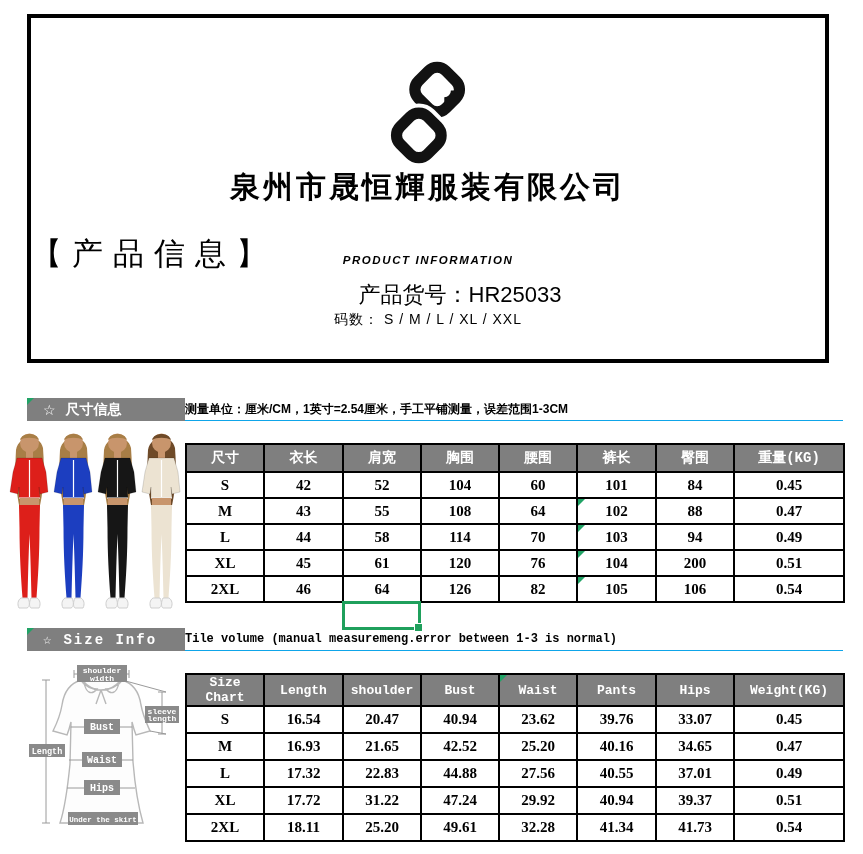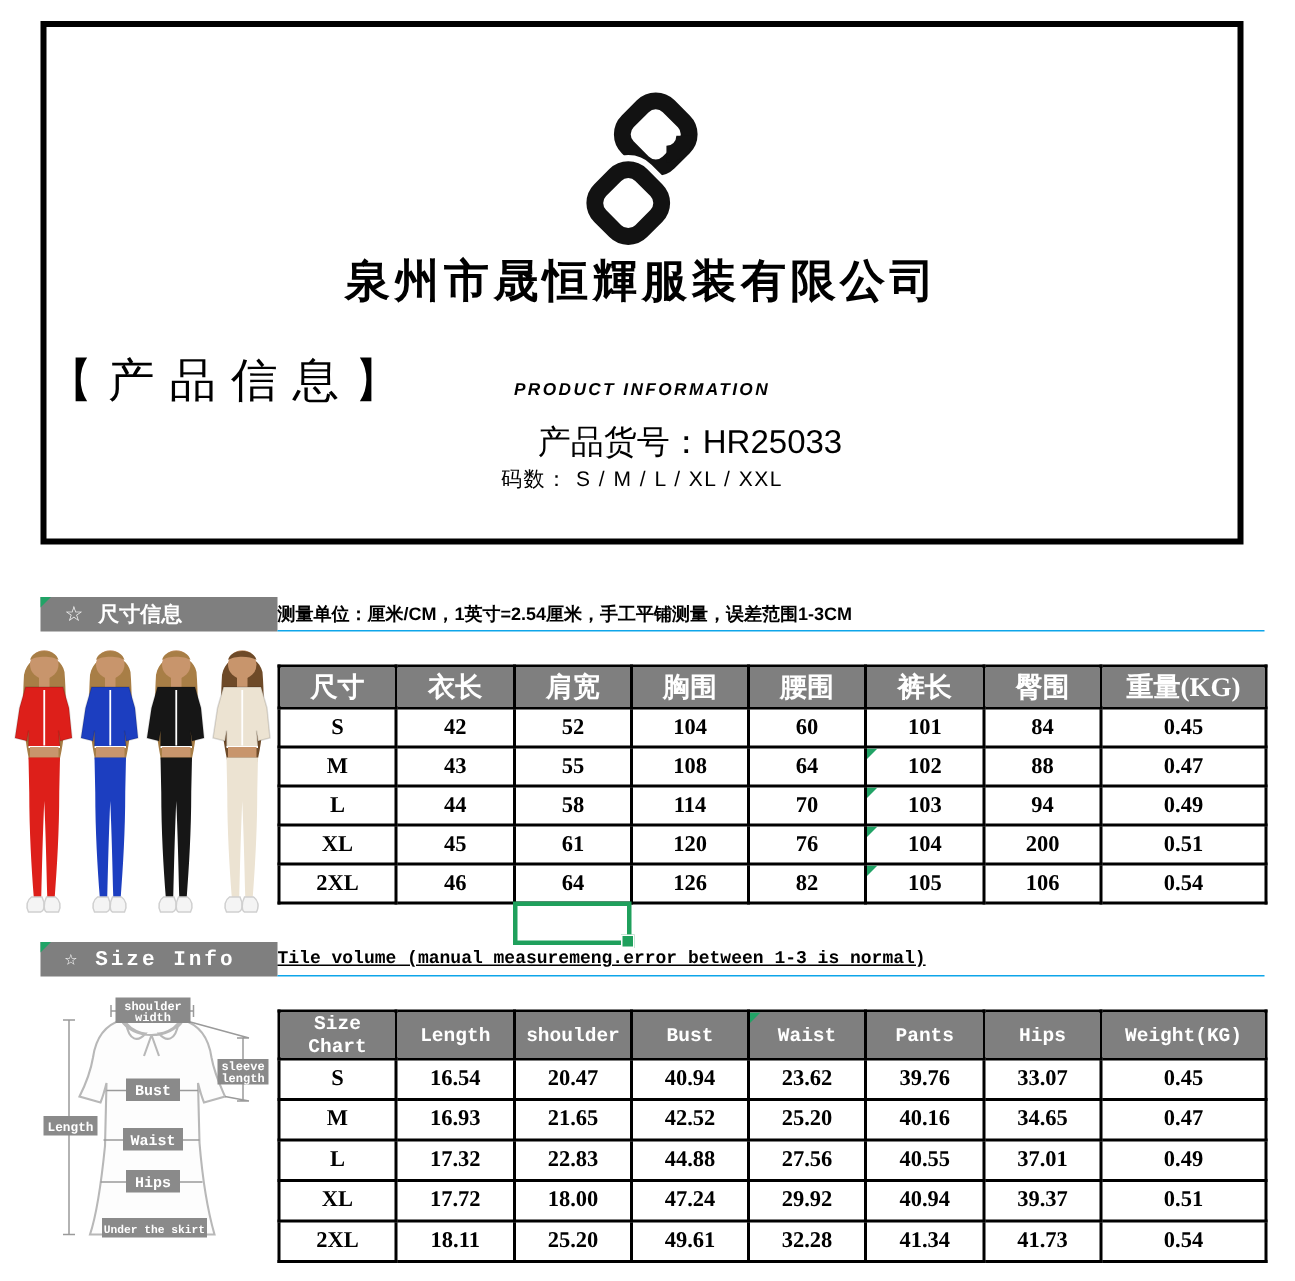--- a/index.html
+++ b/index.html
@@ -22,30 +22,30 @@
   .section-bar{position:absolute;left:27px;width:158px;height:23px;background:#7f7f7f;color:#fff;
     display:flex;align-items:center;padding-left:16px;box-sizing:border-box;font-weight:700;font-size:14px;}
   .section-bar .star{margin-right:10px;font-size:14px;}
   .corner-flag{position:absolute;top:0;left:0;width:0;height:0;
     border-top:7px solid #21a366;border-right:7px solid transparent;}
   #bar-cm{top:398px;font-size:14px;}
   #bar-inch{top:628px;font-family:"Liberation Mono","DejaVu Sans Mono",monospace;letter-spacing:2px;}
   .note-row{position:absolute;left:185px;width:658px;height:23px;border-bottom:1px solid #0ea5e9;
     box-sizing:border-box;display:flex;align-items:center;font-weight:700;font-size:12px;}
   #note-cm{top:398px;}
-  #note-inch{top:628px;font-family:"Liberation Mono","DejaVu Sans Mono",monospace;font-size:12px;letter-spacing:0;text-decoration:underline;}
+  #note-inch{top:628px;font-family:"Liberation Mono","DejaVu Sans Mono",monospace;font-size:12px;letter-spacing:0;}
 
   
   table.size-table{position:absolute;left:185px;border-collapse:collapse;table-layout:fixed;background:#fff;}
   #table-cm{top:443px;}
   #table-inch{top:673px;border-radius:13px;}
   .size-table th,.size-table td{border:2px solid #000;text-align:center;vertical-align:middle;
     position:relative;padding:0;overflow:hidden;}
   .size-table th{background:#7f7f7f;color:#fff;}
-  #table-cm th{height:26px;font-weight:700;font-size:18px;font-family:Liberation Serif, serif;}
+  #table-cm th{height:26px;font-weight:700;font-size:14px;font-family:Liberation Mono, monospace;}
   #table-cm td{height:24px;}
   #table-inch th{height:25px;font-family:"Liberation Mono","DejaVu Sans Mono",monospace;font-weight:700;font-size:13px;}
   #table-inch td{height:25px;}
   .size-table td{font-family:"Liberation Serif","DejaVu Serif",serif;font-weight:700;font-size:15px;}
   .size-table .flag::before{content:"";position:absolute;top:0;left:0;width:0;height:0;
     border-top:7px solid #21a366;border-right:7px solid transparent;}
 
   
   #selection-box{position:absolute;left:342px;top:601px;width:73px;height:23px;
     border:3px solid #1fa05c;background:transparent;}
@@ -329,21 +329,21 @@
           <td>22.83</td>
           <td>44.88</td>
           <td>27.56</td>
           <td>40.55</td>
           <td>37.01</td>
           <td>0.49</td>
         </tr>
         <tr>
           <td>XL</td>
           <td>17.72</td>
-          <td>18.00</td>
+          <td>31.22</td>
           <td>47.24</td>
           <td>29.92</td>
           <td>40.94</td>
           <td>39.37</td>
           <td>0.51</td>
         </tr>
         <tr>
           <td>2XL</td>
           <td>18.11</td>
           <td>25.20</td>

